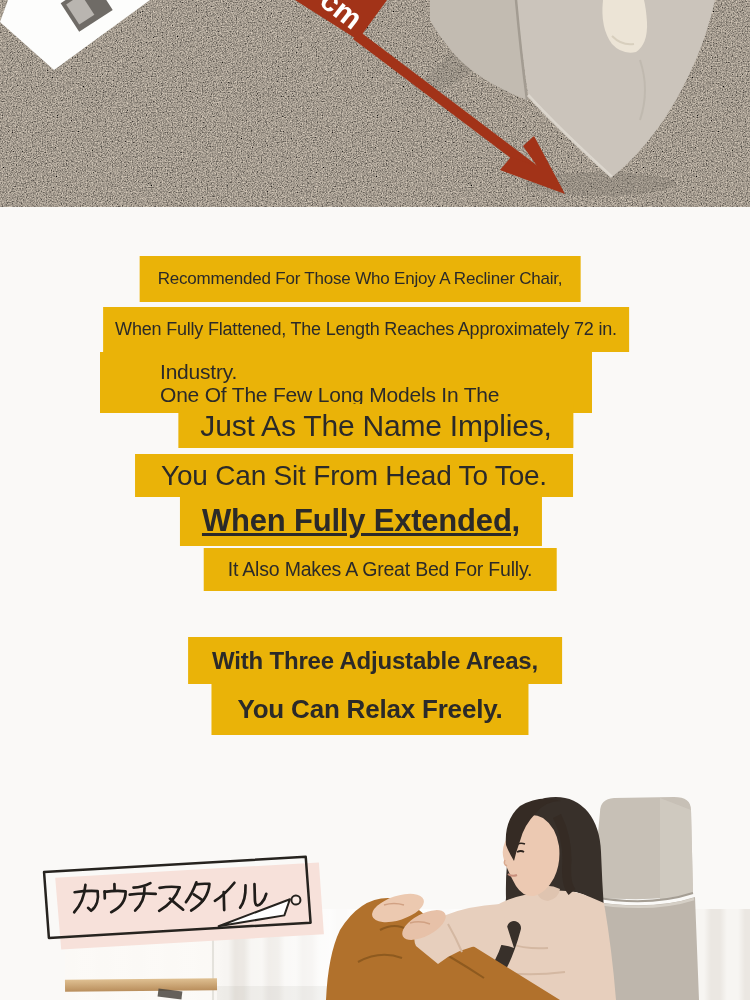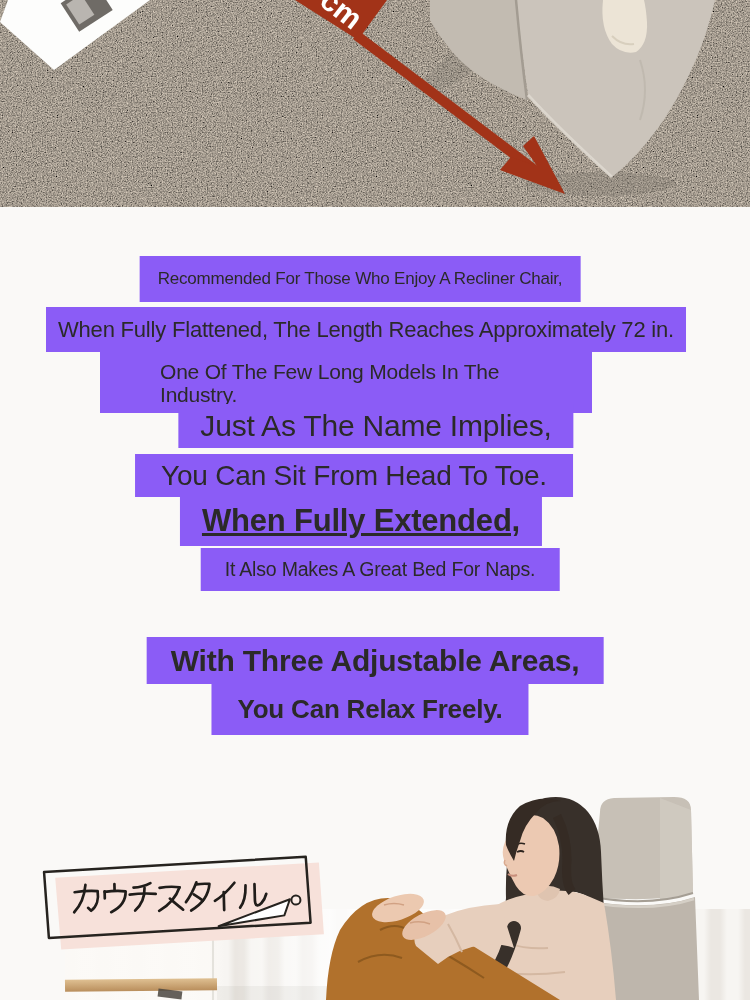--- a/index.html
+++ b/index.html
@@ -8,37 +8,37 @@
     background:#faf9f7;overflow:hidden;
     font-family:"Liberation Sans","DejaVu Sans",sans-serif;
     color:#2b2a29;
   }
   
   .hero{position:absolute;left:0;top:0;width:750px;height:207px;}
   .hero svg{display:block;}
   
   .copyline{
     position:absolute;
-    background:#8b5cf6;
+    background:#eab308;
     display:flex;align-items:center;justify-content:center;
     white-space:nowrap;
     letter-spacing:-0.2px;
   }
   .center{transform:translateX(-50%);}
   .l1{left:360px;top:256px;height:46px;padding:0 18px;font-size:17px;font-weight:500;}
-  .l2{left:366px;top:307px;height:45px;padding:0 12px;font-size:22px;font-weight:500;}
+  .l2{left:366px;top:307px;height:45px;padding:0 12px;font-size:18px;font-weight:500;}
   .l3{left:100px;top:352px;width:492px;height:61px;justify-content:flex-start;
       padding:0;font-size:21px;font-weight:500;}
   .l3 .l3inner{padding-left:60px;line-height:23px;}
   .l3 .l3inner span{display:block;}
   .l4{left:376px;top:404px;height:44px;padding:0 22px;font-size:30px;font-weight:500;}
   .l5{left:354px;top:454px;height:43px;padding:0 26px;font-size:28px;font-weight:500;}
   .l6{left:361px;top:495px;height:51px;padding:0 22px;font-size:31px;font-weight:700;text-decoration:underline;}
   .l7{left:380px;top:548px;height:43px;padding:0 24px;font-size:19.5px;font-weight:500;}
-  .l8{left:375px;top:637px;height:47px;padding:0 24px;font-size:30px;font-weight:600;}
+  .l8{left:375px;top:637px;height:47px;padding:0 24px;font-size:24px;font-weight:600;}
   .l9{left:370px;top:684px;height:51px;padding:0 26px;font-size:26px;font-weight:700;text-align:center;}
   
   .room{
     position:absolute;left:65px;top:909px;width:685px;height:91px;
     background-color:#f1eeea;
     background-image:
       linear-gradient(90deg, rgba(252,250,247,0.95) 0px, rgba(252,250,247,0.95) 145px, rgba(252,250,247,0) 160px),
       linear-gradient(90deg, rgba(255,255,255,0) 170px, rgba(255,255,255,0.8) 270px, rgba(255,255,255,0.8) 430px, rgba(255,255,255,0) 560px),
       repeating-linear-gradient(90deg, #ebe7e2 0px, #ebe7e2 9px, #f7f5f2 16px, #f7f5f2 27px, #ebe7e2 34px);
   }
@@ -109,28 +109,28 @@
         <polygon points="565,194 534,136 523,146 537,166 511,157 500,170" fill="#a23318"></polygon>
       </g>
     </svg>
   </div>
 
   <section>
     <div class="copyline center l1">Recommended For Those Who Enjoy A Recliner Chair,</div>
     <div class="copyline center l2">When Fully Flattened, The Length Reaches Approximately 72 in.</div>
     <div class="copyline l3">
       <div class="l3inner">
+        <span>Industry.</span>
         <span>One Of The Few Long Models In The</span>
-        <span>Industry.</span>
       </div>
     </div>
     <div class="copyline center l4">Just As The Name Implies,</div>
     <div class="copyline center l5">You Can Sit From Head To Toe.</div>
     <div class="copyline center l6">When Fully Extended,</div>
-    <div class="copyline center l7">It Also Makes A Great Bed For Naps.</div>
+    <div class="copyline center l7">It Also Makes A Great Bed For Fully.</div>
     <div class="copyline center l8">With Three Adjustable Areas,</div>
     <div class="copyline center l9">You Can Relax Freely.</div>
   </section>
 
   <div class="room"></div>
   <div class="wall-corner"></div>
   <div class="baseboard"></div>
   <div class="curtain-hem"></div>
   <div class="floor-object"></div>
 

